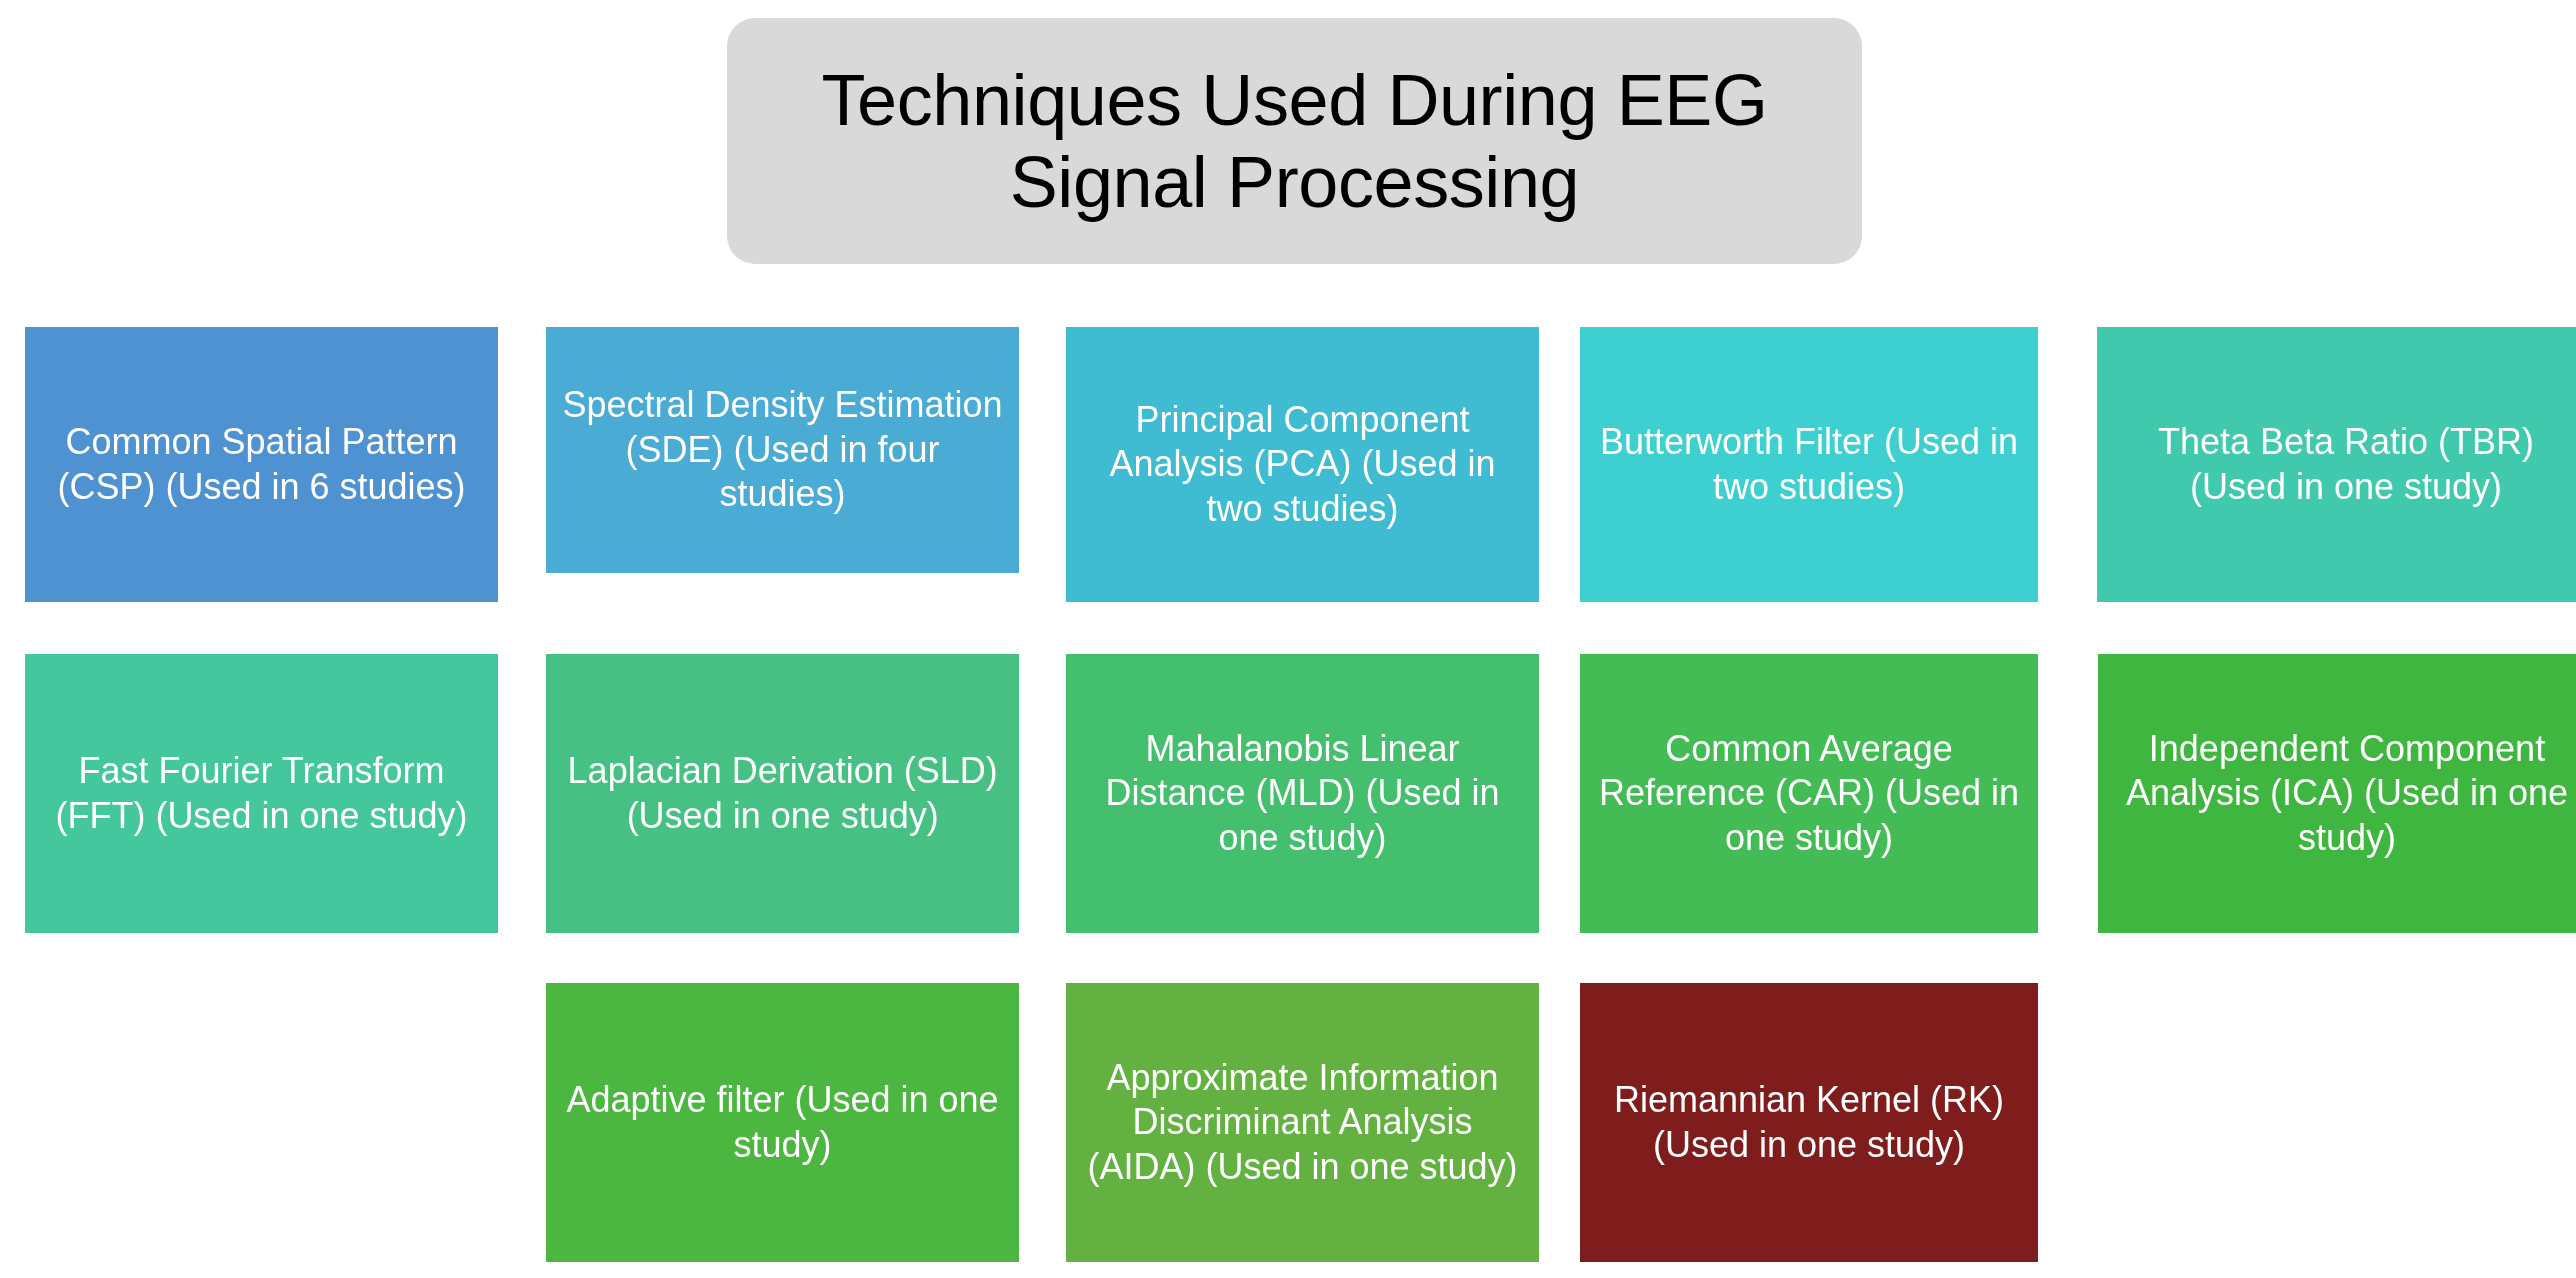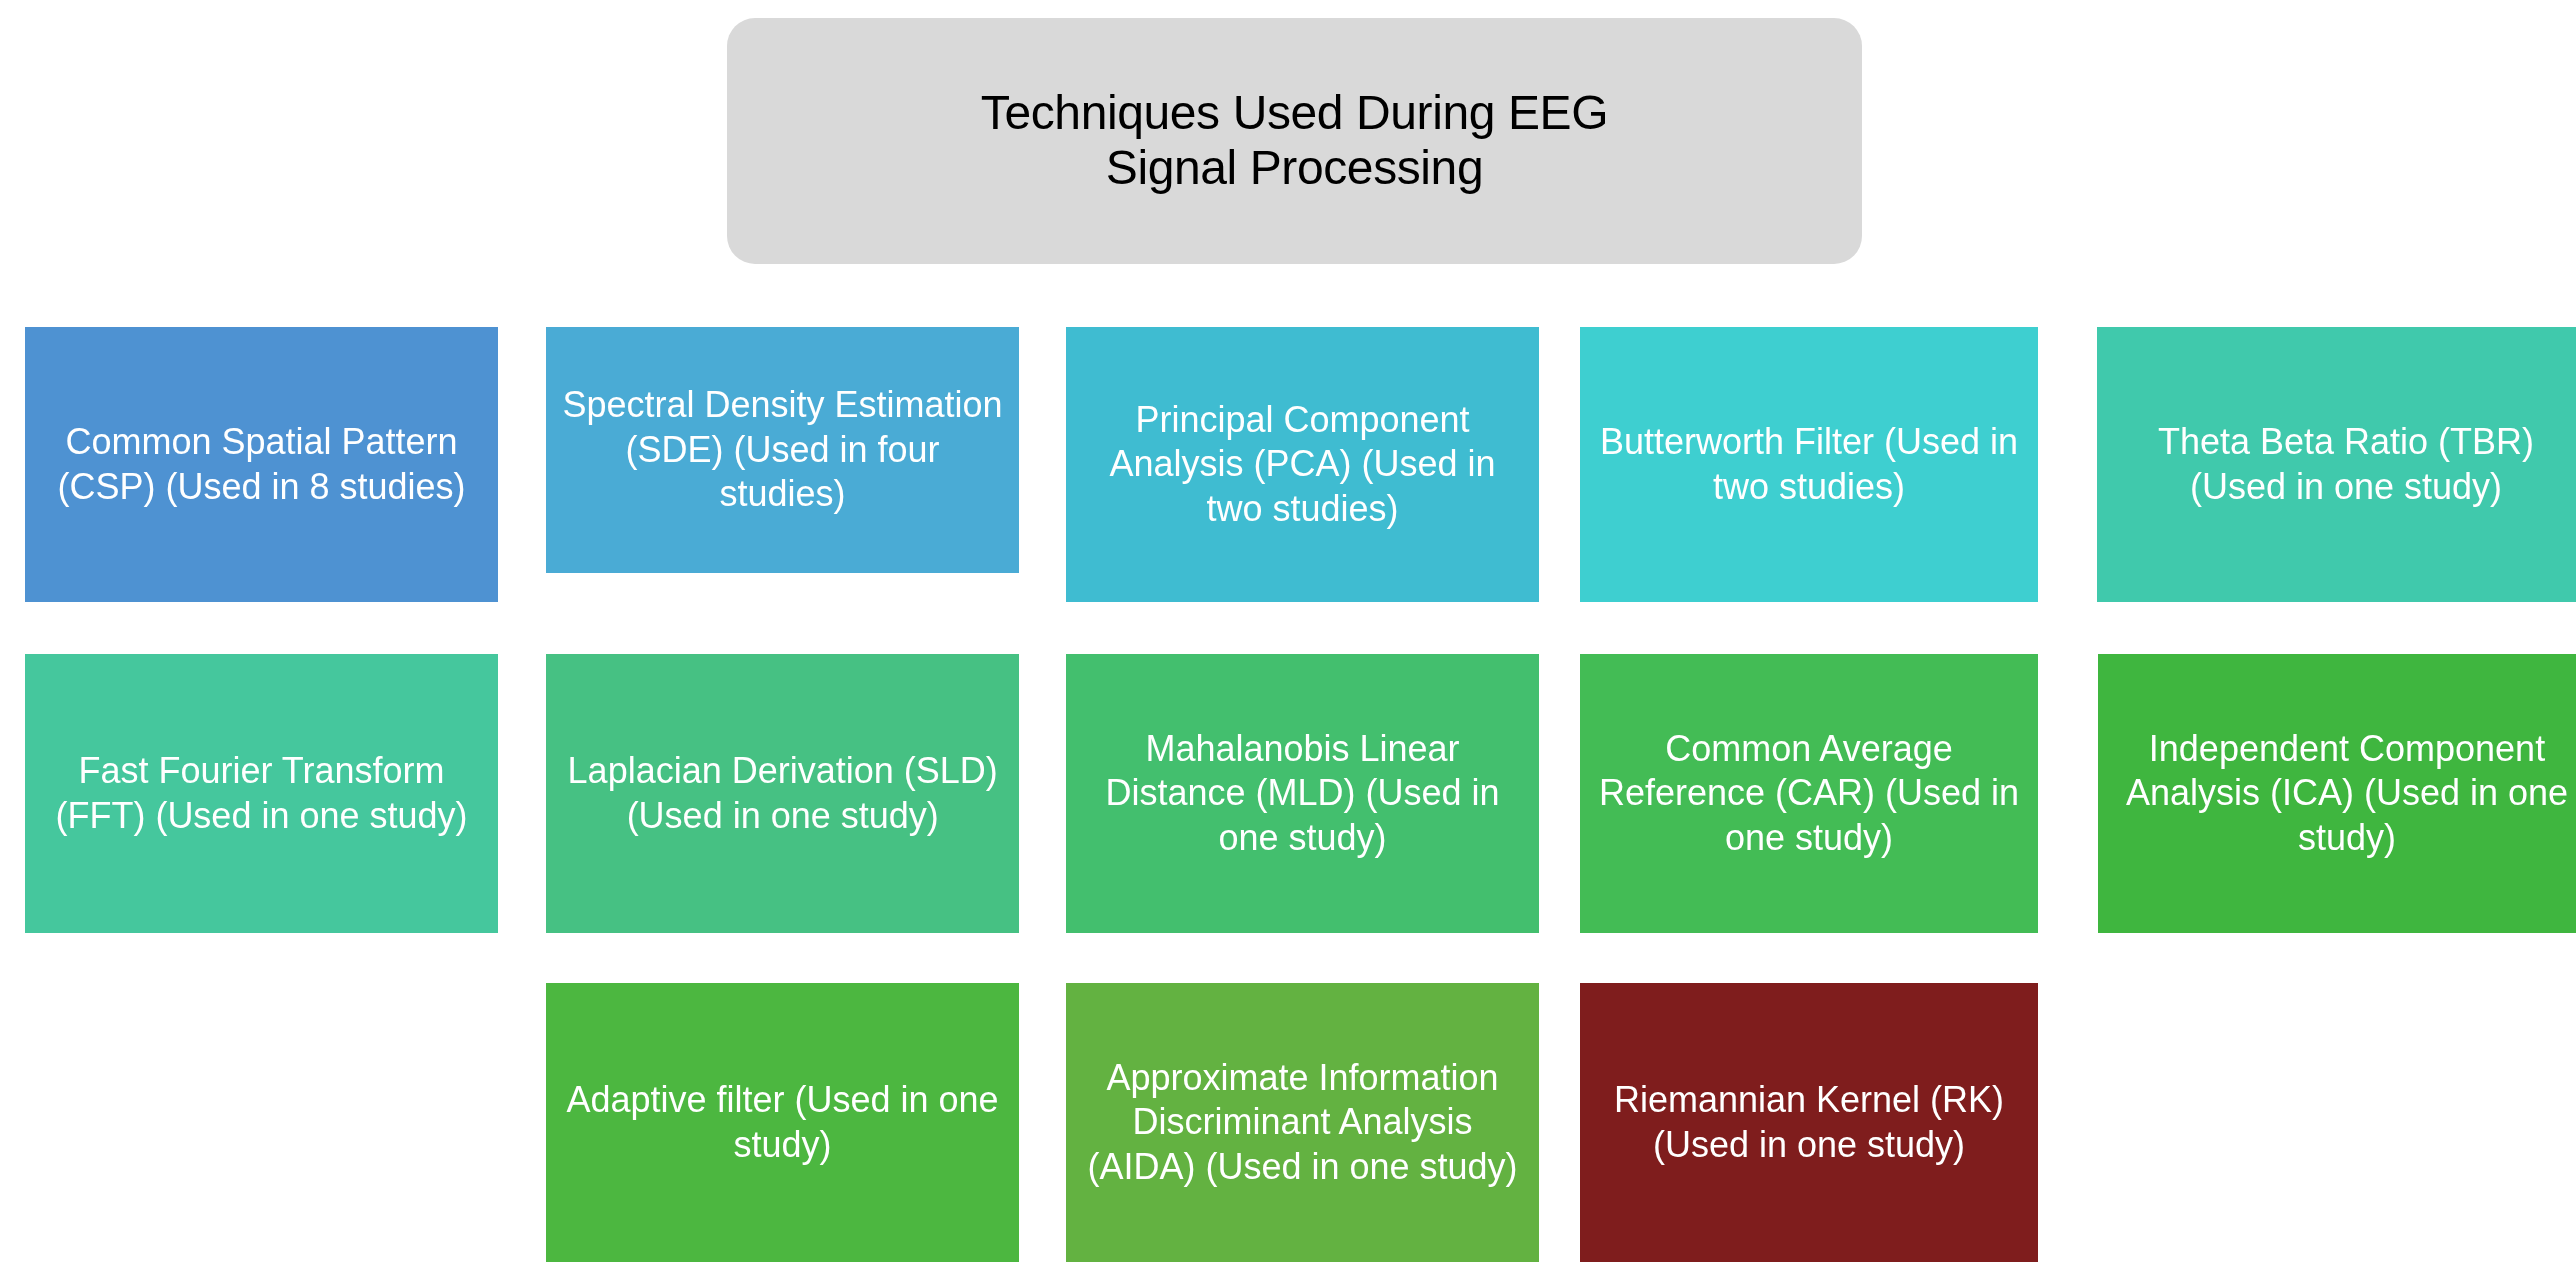--- a/index.html
+++ b/index.html
@@ -31,21 +31,21 @@
     height: 246px;
     background: #d9d9d9;
     border-radius: 28px;
     display: flex;
     align-items: center;
     justify-content: center;
     box-sizing: border-box;
     padding: 8.3px 33px;
   }
   .title-text {
-    font-size: 48px;
+    font-size: 72px;
     line-height: 1.14;
     color: #000000;
     text-align: center;
     font-weight: 400;
     letter-spacing: -0.4px;
     white-space: pre-line;
   }
 
   
   .tbox {
@@ -72,21 +72,21 @@
 
 <div id="canvas">
 
   <div class="title-card">
     <div class="title-text">Techniques Used During EEG
 Signal Processing</div>
   </div>
 
   <div id="boxes-layer">
       <div class="tbox" style="left: 25px; top: 327px; width: 473px; height: 275px; background: rgb(78, 146, 210);">
-        <div class="tbox-label">Common Spatial Pattern (CSP) (Used in 8 studies)</div>
+        <div class="tbox-label">Common Spatial Pattern (CSP) (Used in 6 studies)</div>
       </div>
       <div class="tbox" style="left: 546px; top: 327px; width: 473px; height: 246px; background: rgb(74, 171, 213);">
         <div class="tbox-label">Spectral Density Estimation (SDE) (Used in four studies)</div>
       </div>
       <div class="tbox" style="left: 1066px; top: 327px; width: 473px; height: 275px; background: rgb(63, 188, 209);">
         <div class="tbox-label">Principal Component Analysis (PCA) (Used in two studies)</div>
       </div>
       <div class="tbox" style="left: 1580px; top: 327px; width: 458px; height: 275px; background: rgb(62, 207, 208);">
         <div class="tbox-label">Butterworth Filter (Used in two studies)</div>
       </div>

